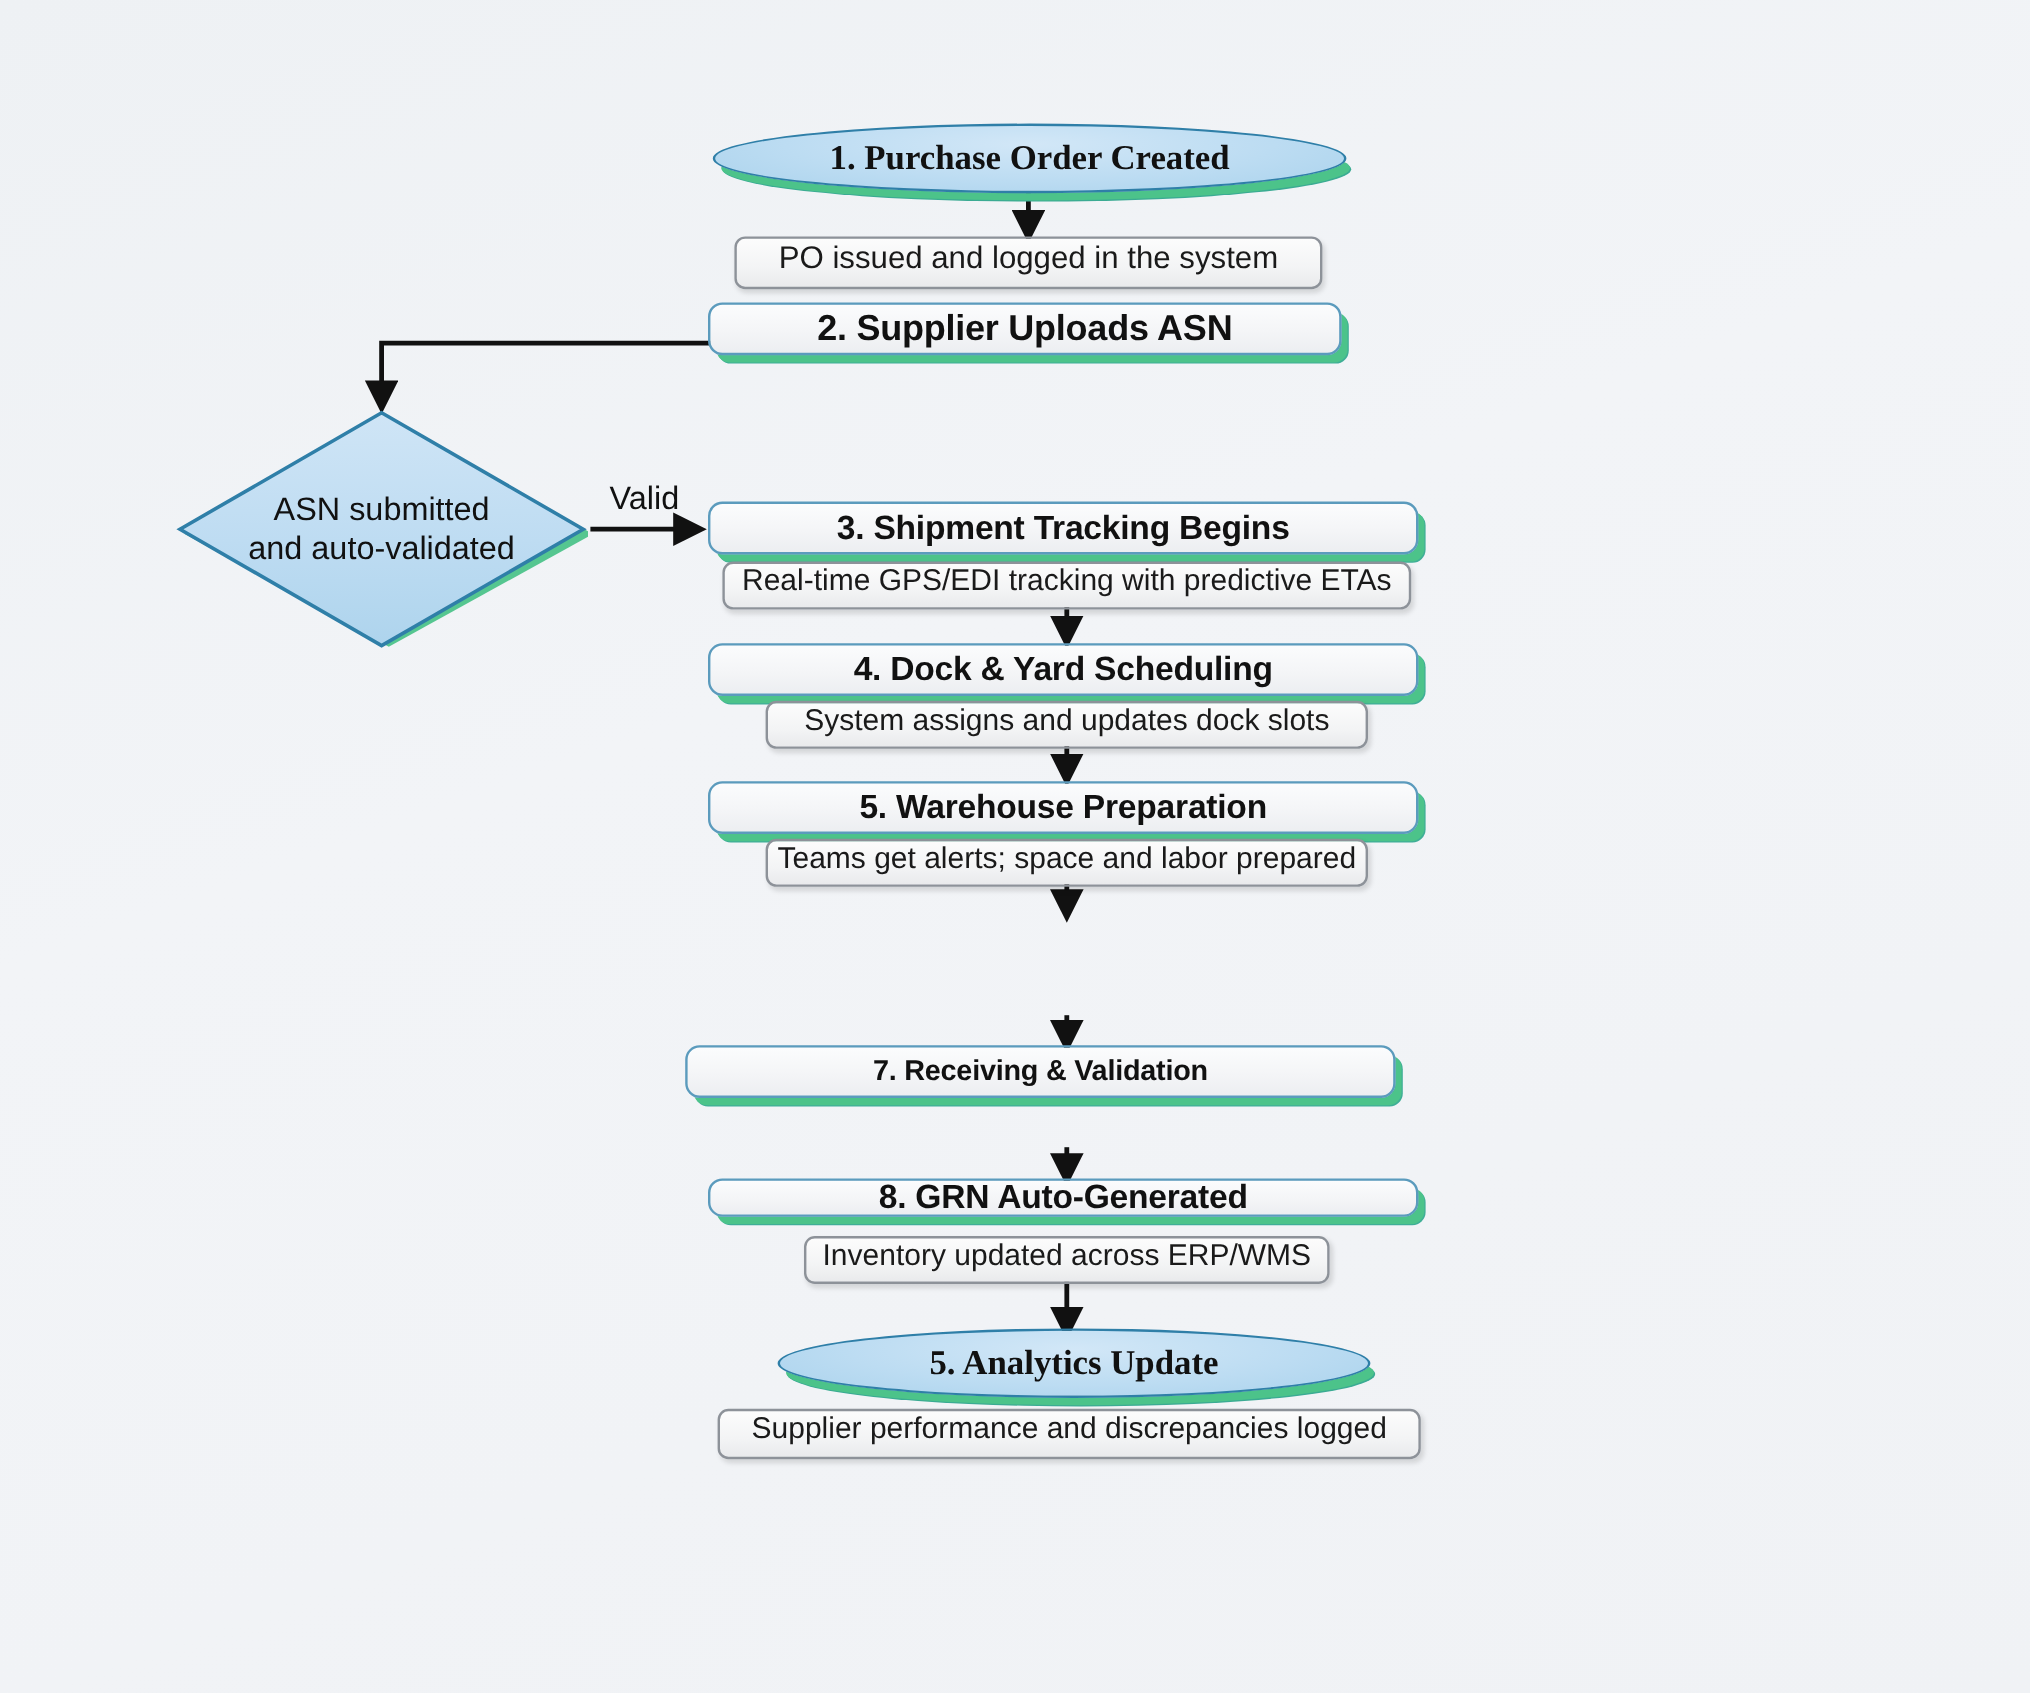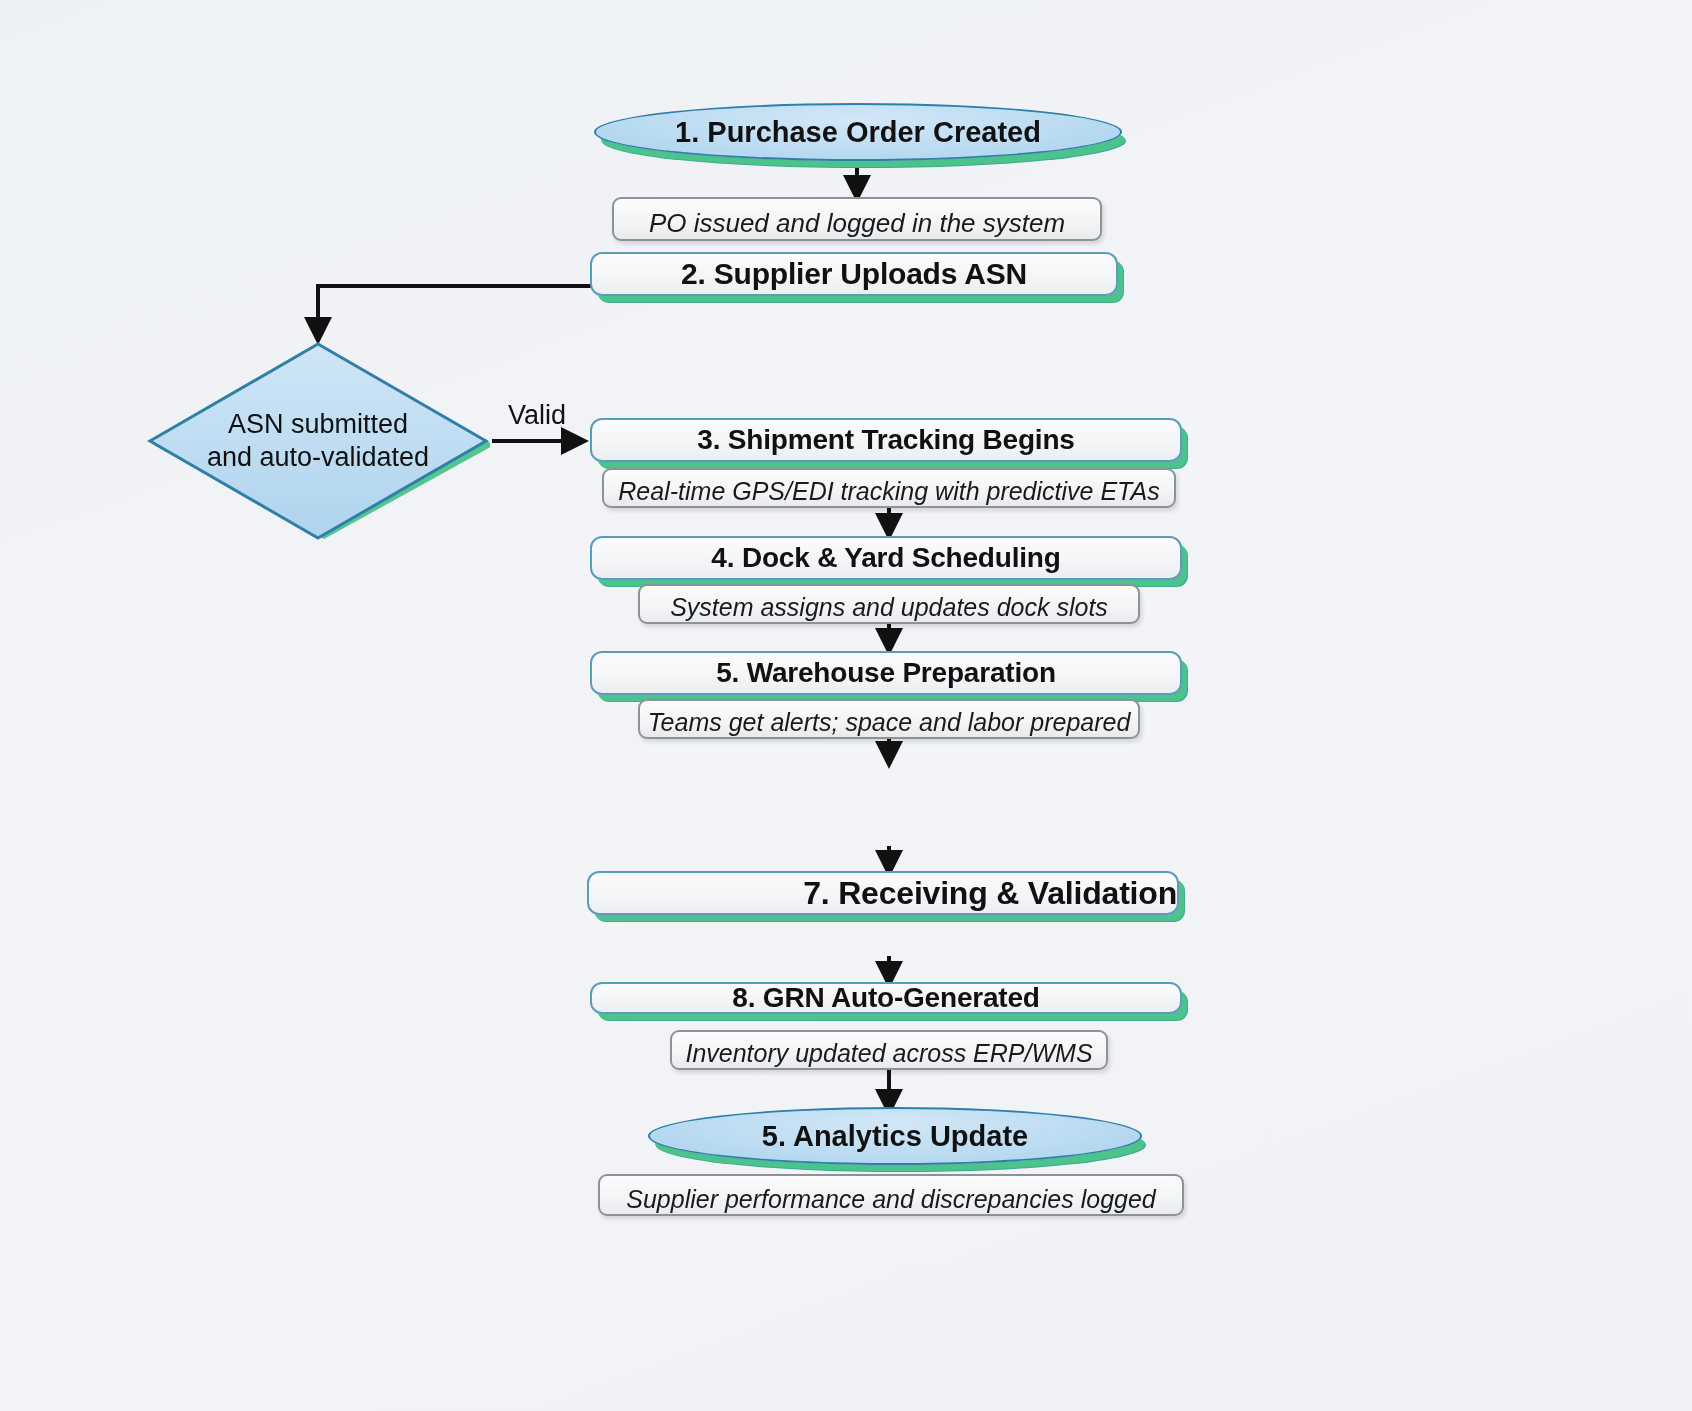--- a/index.html
+++ b/index.html
@@ -54,20 +54,21 @@
     background: radial-gradient(ellipse at 50% 28%, #d2e7f7 0%, #bcdcf2 55%, #a9d2ec 100%);
     border: 2.5px solid #2f7fa8;
     border-radius: 50%;
     display: flex;
     align-items: center;
     justify-content: center;
     color: #111;
     font-weight: bold;
     text-align: center;
     box-shadow: 5px 8px 0 -2px #4cc38a, 6px 9px 0 -2px #3bab93;
+    font-family: Liberation Serif, serif;
   }
 
   
   .decision-wrap {
     position: absolute;
   }
   .decision-shape {
     position: absolute;
     inset: 0;
   }
@@ -85,27 +86,26 @@
     pointer-events: none;
   }
 
   
   .note {
     position: absolute;
     background: linear-gradient(180deg,#fcfcfc 0%, #f3f4f5 60%, #e9eaec 100%);
     border: 2px solid #8d9299;
     border-radius: 9px;
     display: flex;
-    align-items: flex-end;
+    align-items: flex-start;
     justify-content: center;
     color: #1a1a1a;
     text-align: center;
     box-shadow: 2px 3px 4px rgba(0,0,0,0.13);
     box-sizing: border-box;
-    font-style: italic;
   }
 
   .edge-label {
     position: absolute;
     color: #111;
     font-size: 27px;
     background: transparent;
     white-space: nowrap;
   }
 </style>
@@ -185,21 +185,21 @@
   </div>
 
   <div class="node step" style="left:590px; top:651px; width:592px; height:44px; font-size:28px;">
     <span>5. Warehouse Preparation</span>
   </div>
   <div class="note" style="left:638px; top:699px; width:502px; height:40px; font-size:25px;">
     <span>Teams get alerts; space and labor prepared</span>
   </div>
 
 
-  <div class="node step" style="left:587px; top:871px; width:592px; height:44px; font-size:32px;justify-content:flex-end;">
+  <div class="node step" style="left:571px; top:871px; width:592px; height:44px; font-size:24px;">
     <span>7. Receiving &amp; Validation</span>
   </div>
 
   <div class="node step" style="left:590px; top:982px; width:592px; height:32px; font-size:28px;">
     <span>8. GRN Auto-Generated</span>
   </div>
   <div class="note" style="left:670px; top:1030px; width:438px; height:40px; font-size:25px;">
     <span>Inventory updated across ERP/WMS</span>
   </div>
 

